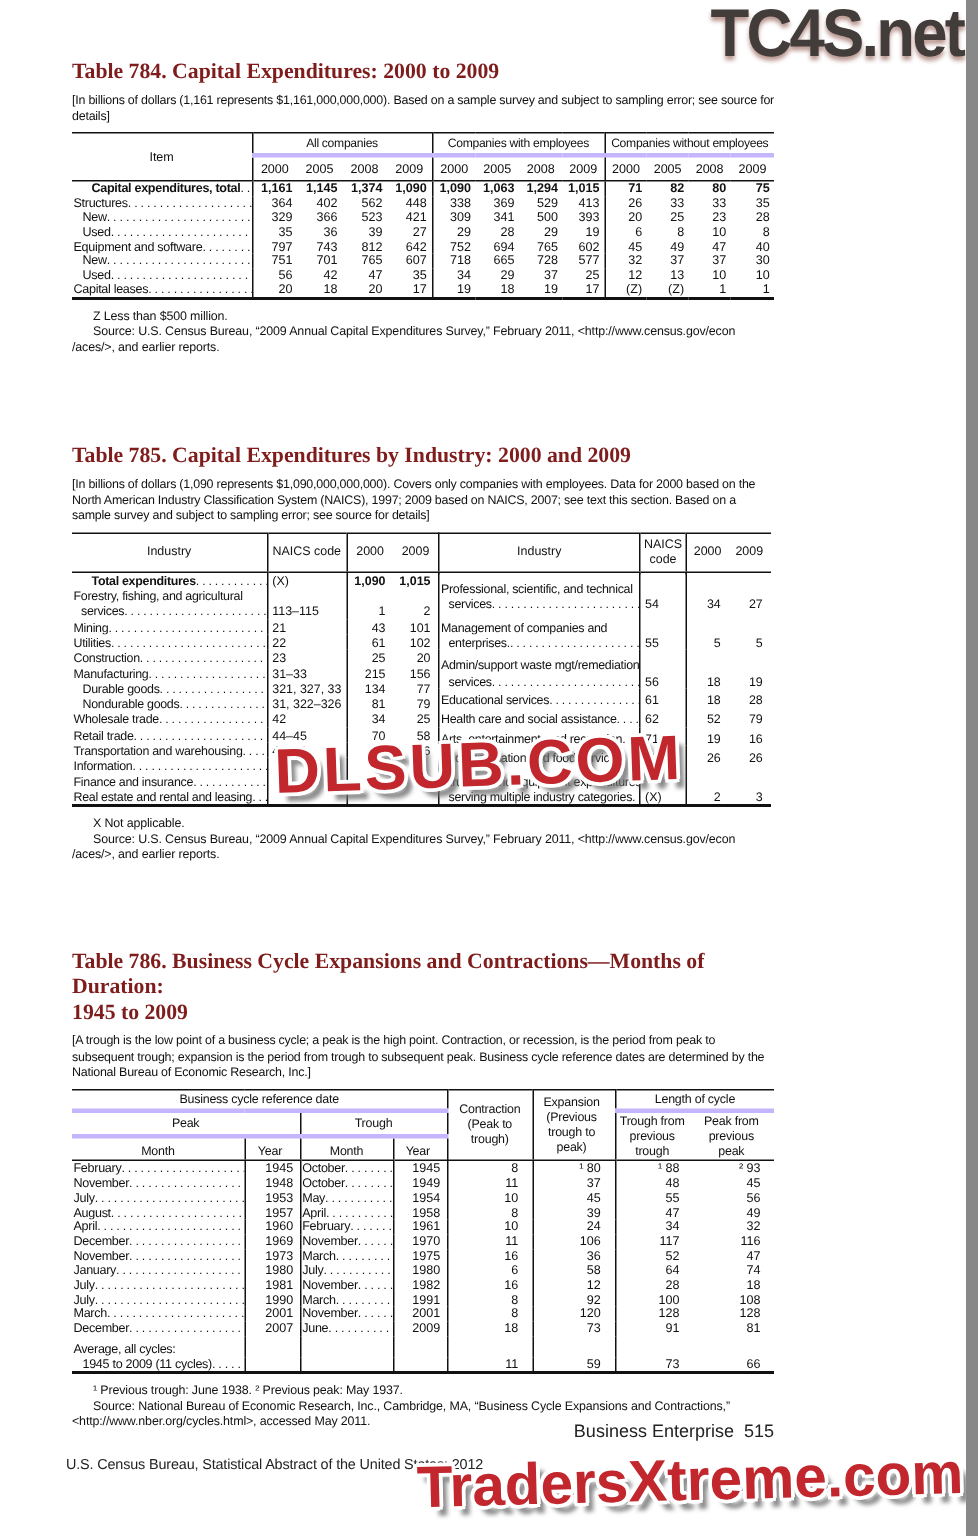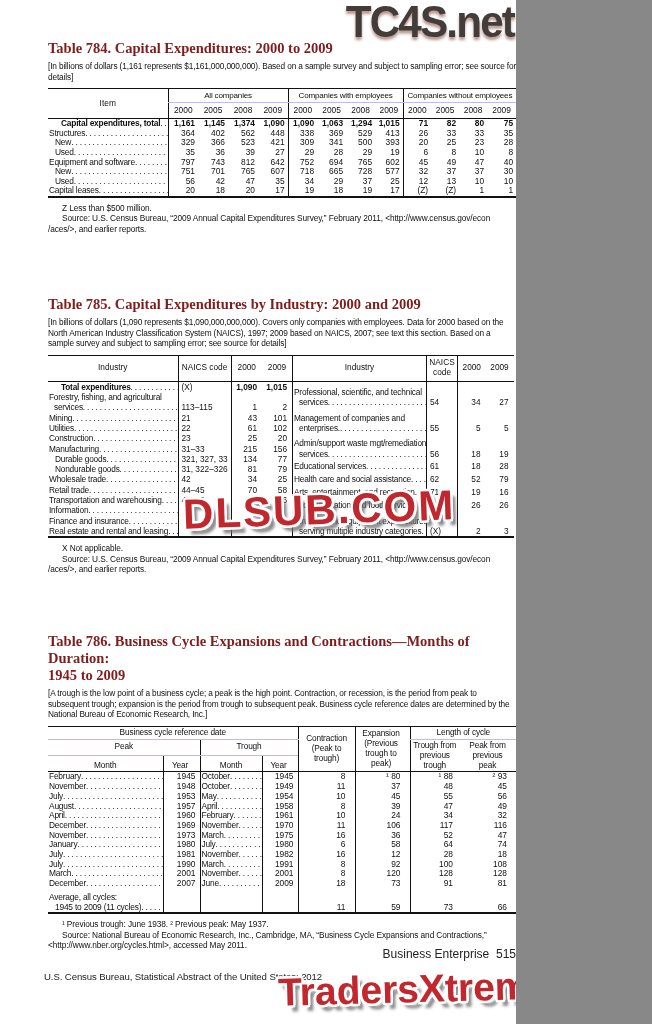--- a/index.html
+++ b/index.html
@@ -1,28 +1,28 @@
 <!DOCTYPE html>
 <html><head>
 <meta charset="utf-8">
 <style>
   html,body{margin:0;padding:0;background:#888;}
-  .page{position:relative;width:516px;height:1024px;background:#fff;overflow:hidden;
+  .page{position:relative;width:644px;height:1024px;background:#fff;overflow:hidden;
         font-family:"Liberation Sans",sans-serif;color:#111;}
   .sec{position:absolute;left:48px;width:468px;}
   .ttl{font-family:"Liberation Serif",serif;font-weight:bold;font-size:14.5px;line-height:17px;color:#7f1d1d;}
   .note{font-size:8.3px;line-height:10.6px;letter-spacing:-0.15px;margin-top:4px;color:#111;}
   .fn{font-size:8.3px;line-height:10.4px;letter-spacing:-0.1px;text-indent:14px;margin-top:5px;}
   .src{font-size:8.3px;line-height:10.4px;letter-spacing:-0.1px;text-indent:14px;margin-top:0;}
   table{border-collapse:collapse;table-layout:fixed;width:100%;margin-top:6px;
         border-top:1px solid #111;border-bottom:2px solid #111;}
   th,td{padding:0;font-weight:normal;font-size:8.4px;line-height:9.6px;vertical-align:bottom;overflow:hidden;}
   th{vertical-align:middle;text-align:center;}
   .bl{border-left:1px solid #111;}
-  .bb{border-bottom:1px solid #c4b5fd;}
+  .bb{border-bottom:3px solid #c4b5fd;}
   .hb2{border-bottom:1.5px solid #111;}
   .num{text-align:right;padding-right:3px;white-space:nowrap;}
   .b .num,.b .txt,.b{font-weight:bold;}
   .ll{display:flex;white-space:nowrap;overflow:hidden;letter-spacing:-0.2px;}
   .txt{white-space:pre;}
   .lead{flex:1 1 auto;overflow:hidden;color:#111;}
   .lead::before{content:" . . . . . . . . . . . . . . . . . . . . . . . . . . . . . . . . . . . . . . . . . . . . . . . . . . . . . .";}
   .in0{padding-left:1px}.in1{padding-left:7px}.in2{padding-left:13px}.cont{padding-left:6px}
   
   #t784 .grp{font-size:8.1px;letter-spacing:-0.2px;height:13px;}

